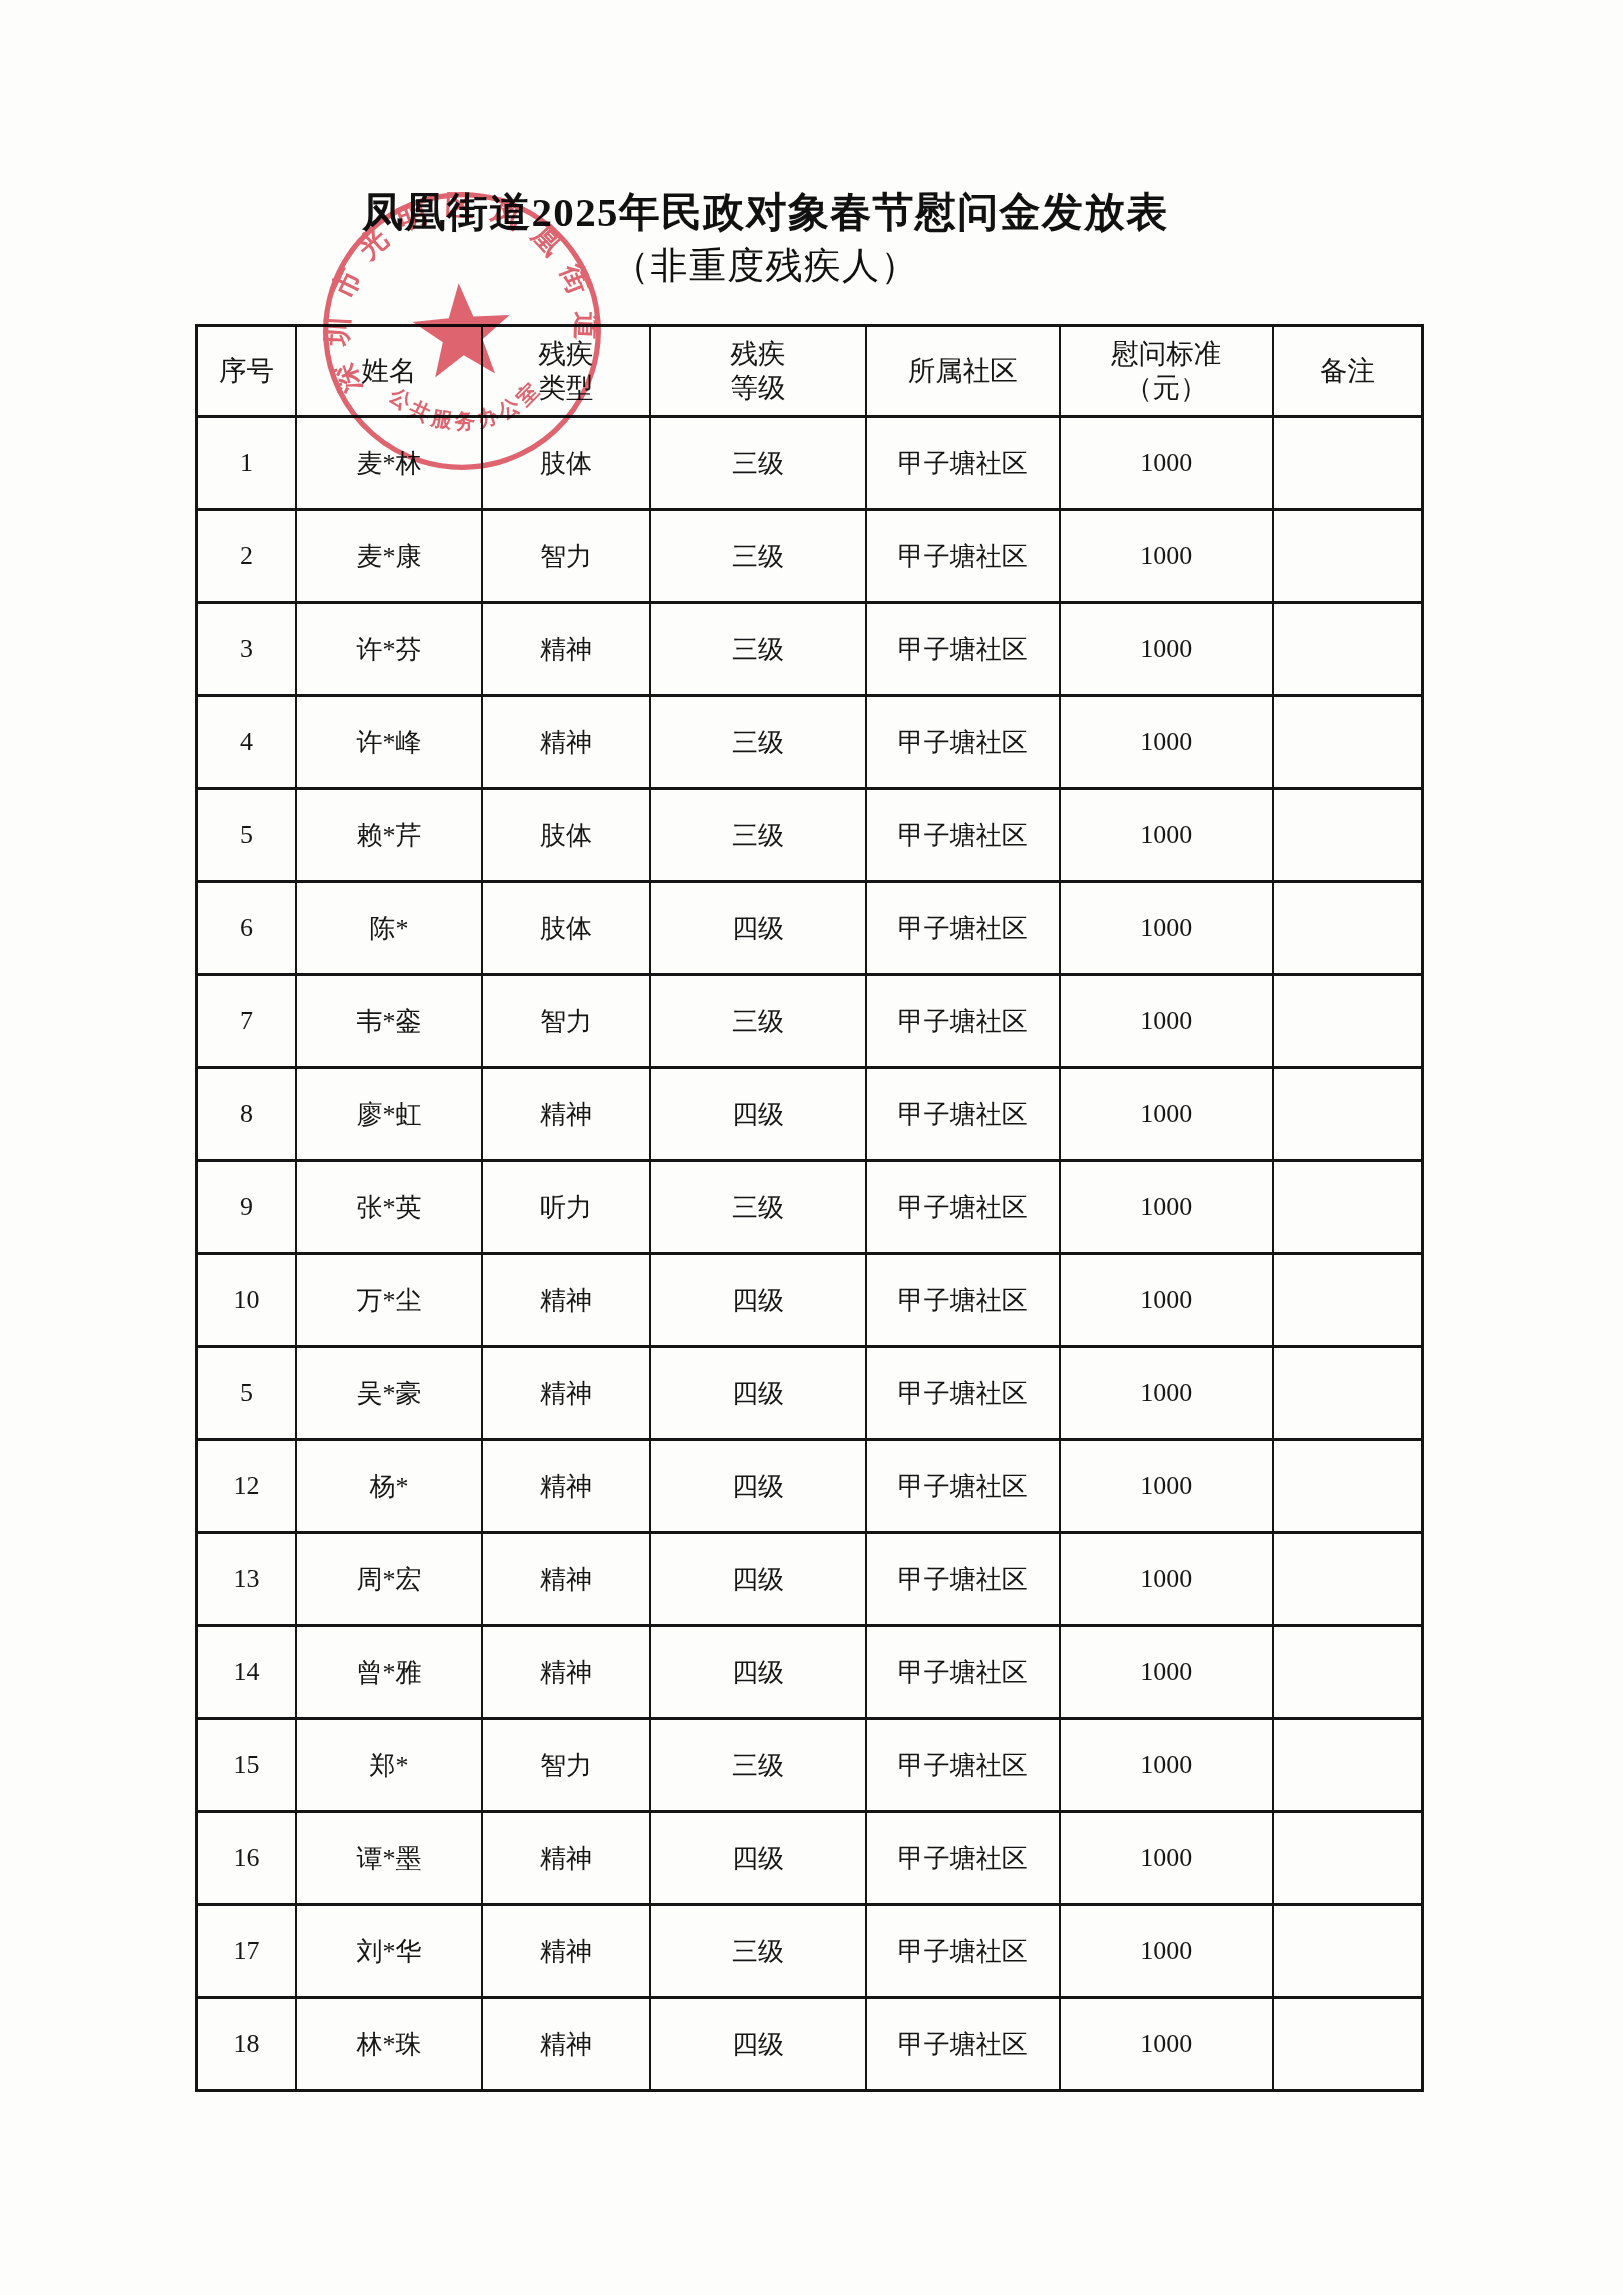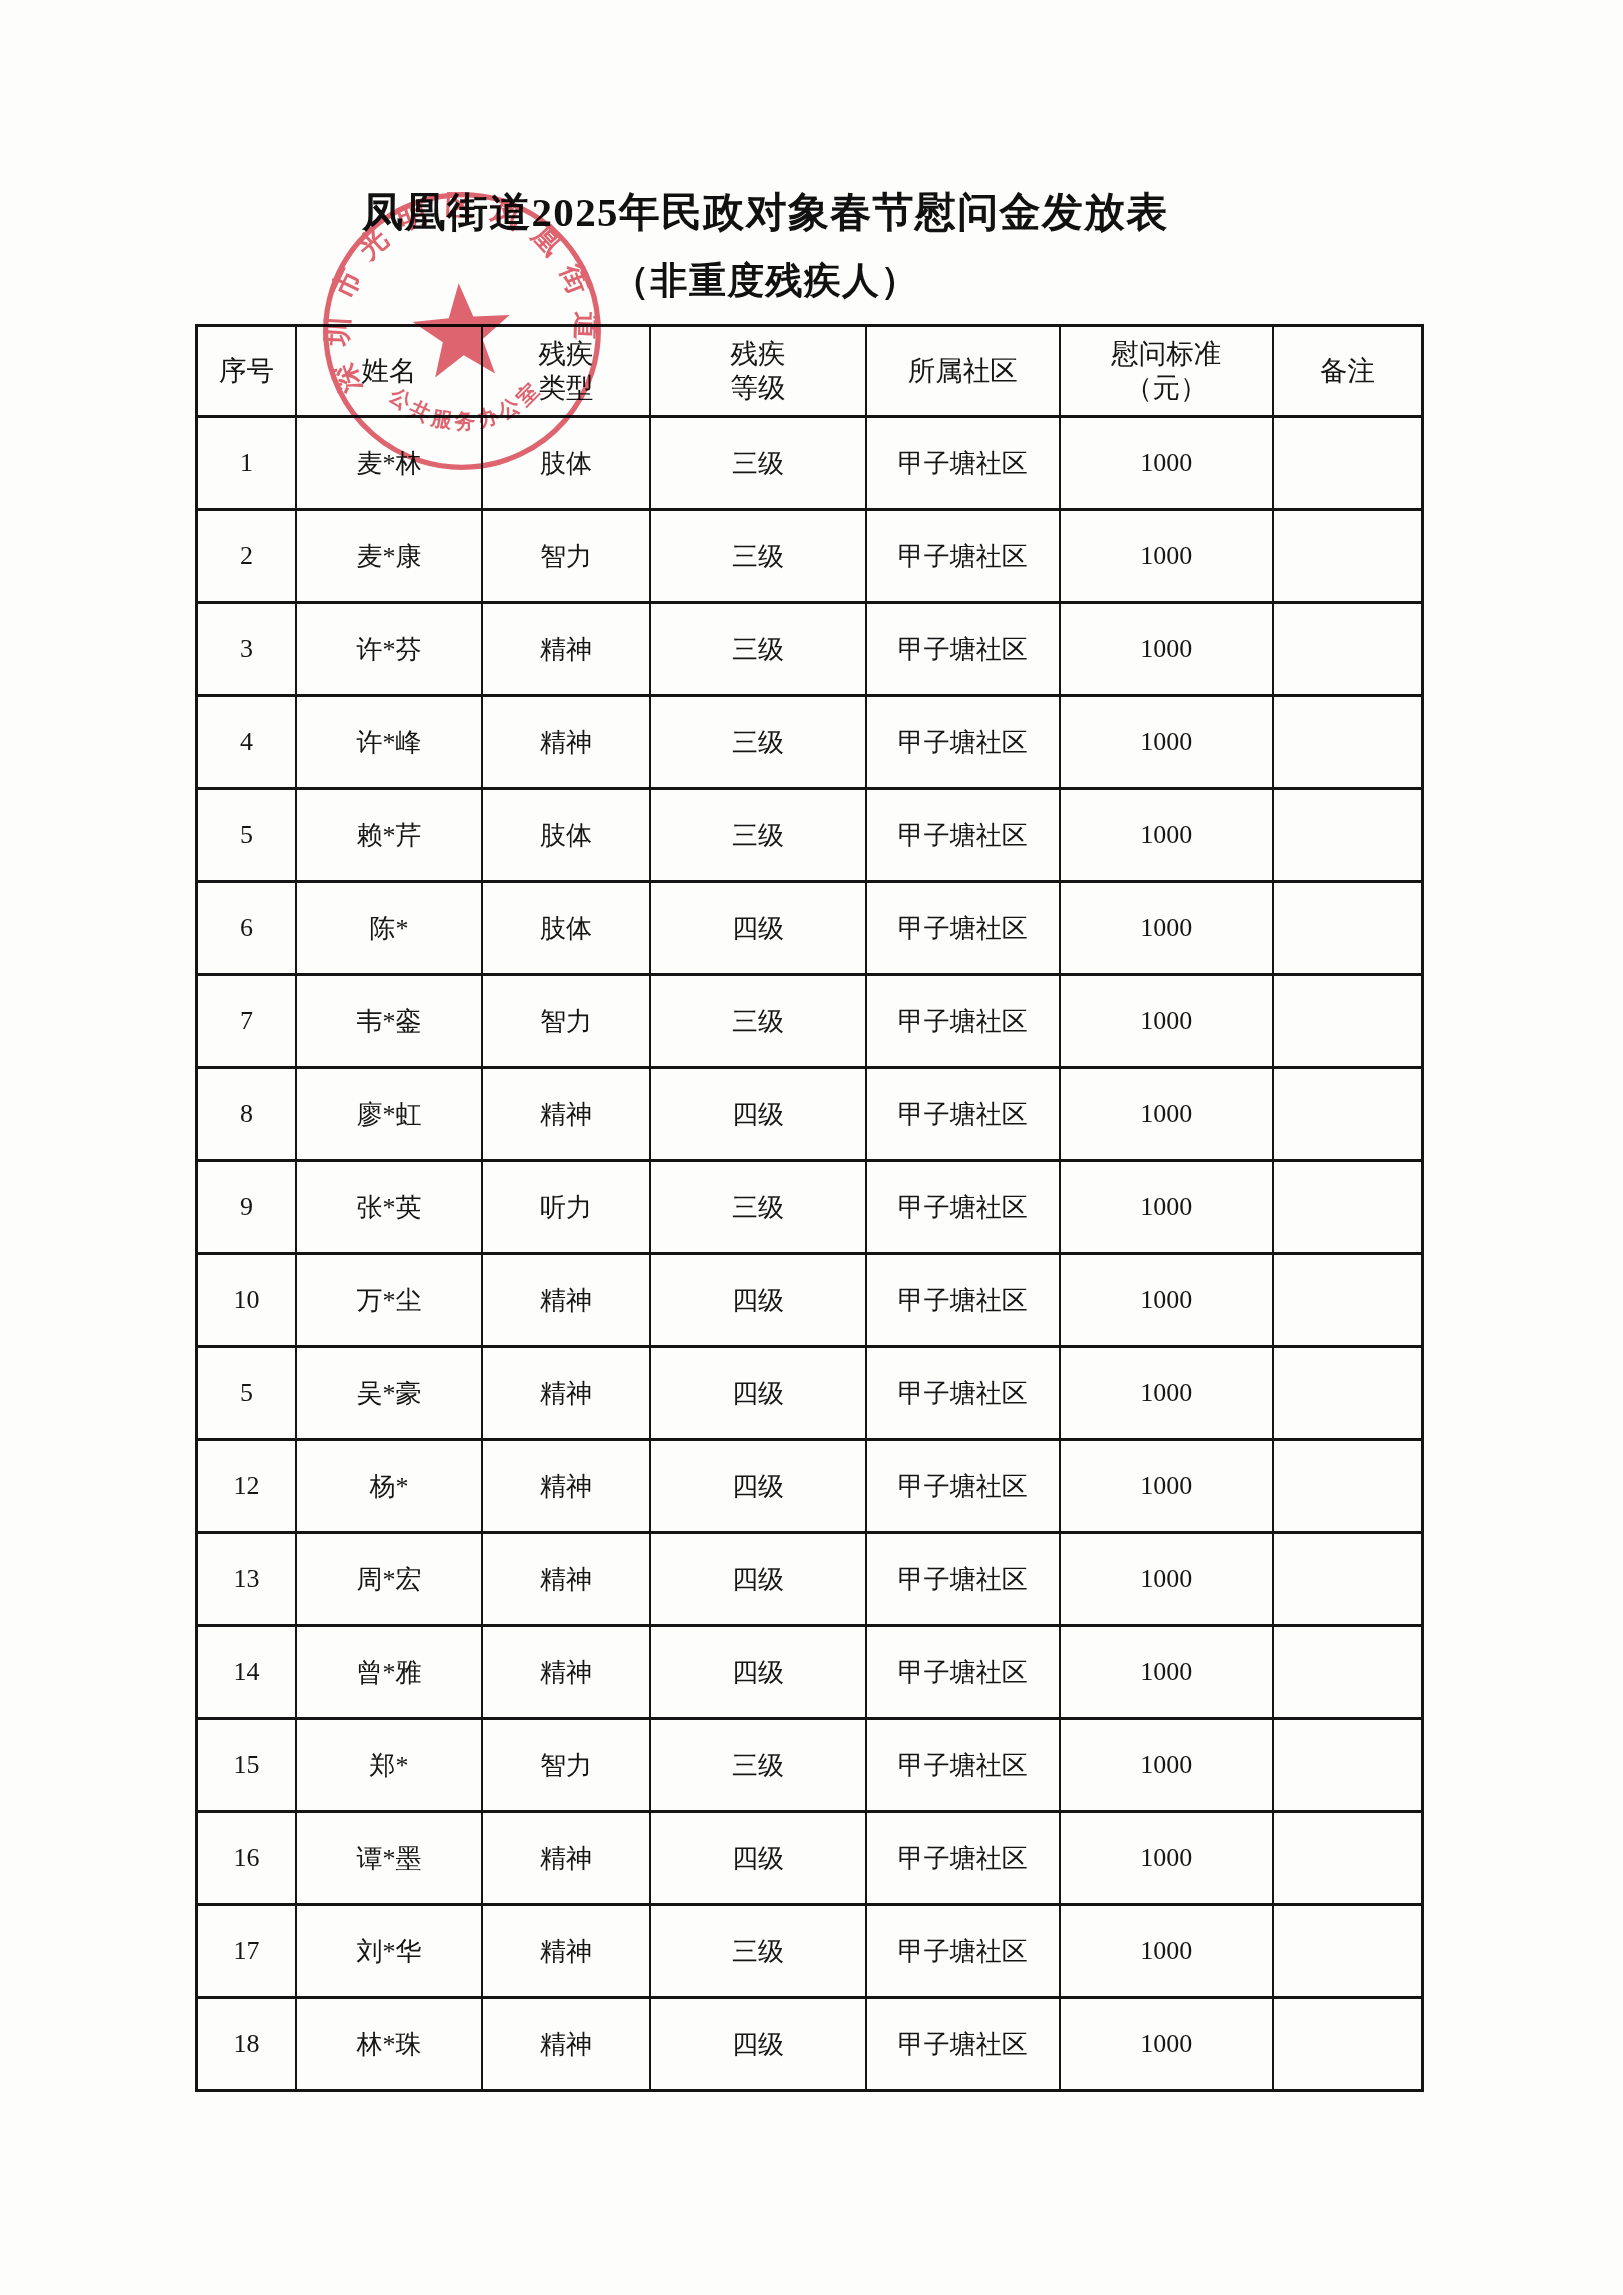--- a/index.html
+++ b/index.html
@@ -16,22 +16,22 @@
     text-align: center;
     z-index: 1;
   }
   .doc-title {
     font-size: 41px; font-weight: bold;
     line-height: 50px;
     letter-spacing: 1.3px;
     color: #111;
   }
   .doc-subtitle {
-    font-size: 37px; font-weight: bold;
-    line-height: 50px; margin-top: 19px;
+    font-size: 37px; font-weight: normal;
+    line-height: 50px; margin-top: 4px;
     letter-spacing: 1.3px;
     color: #111;
   }
   table.grant-table {
     position: absolute;
     left: 151px; top: 324px; width: 1229px;
     border-collapse: collapse;
     table-layout: fixed;
     z-index: 1;
     background: transparent;

